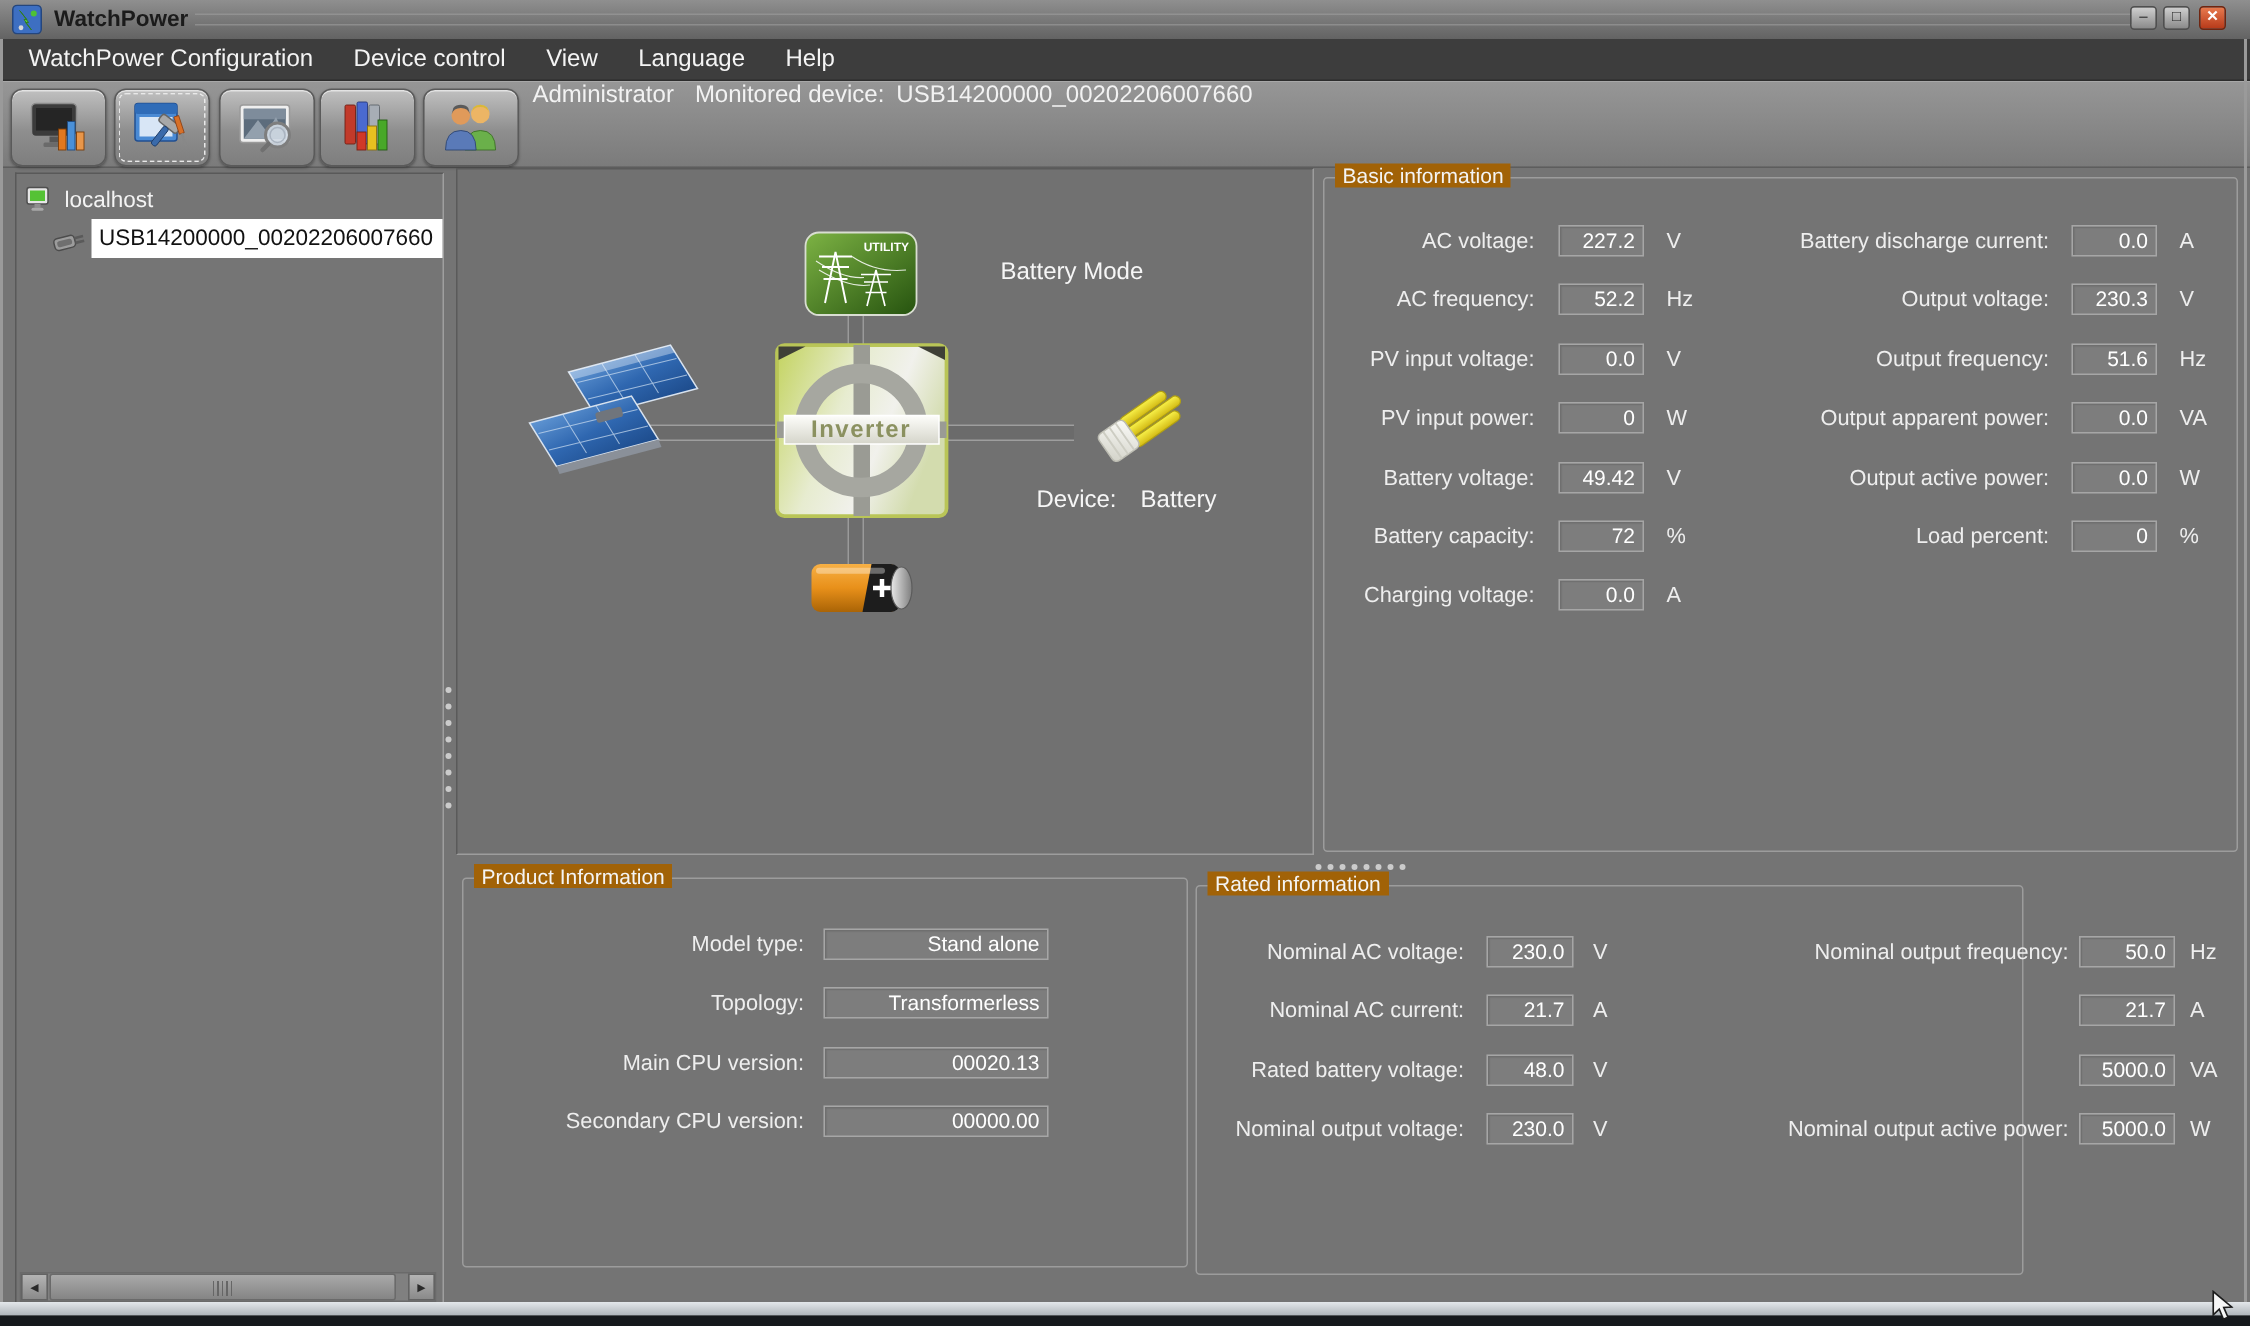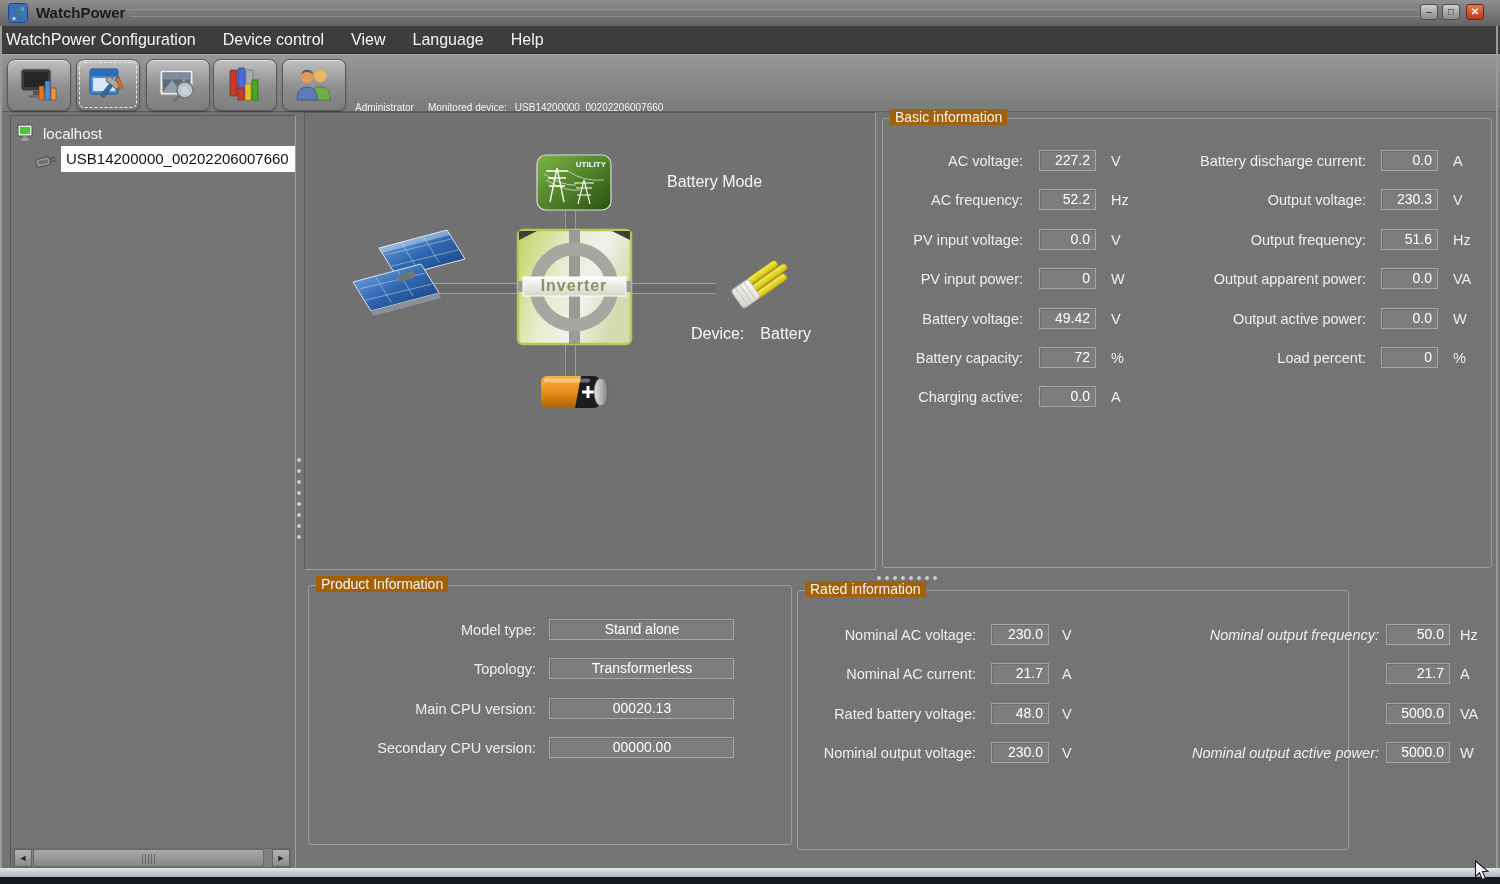--- a/index.html
+++ b/index.html
@@ -10,31 +10,31 @@
     background:linear-gradient(180deg,#8f8f8f,#636363);border-bottom:1px solid #4a4a4a;}
   .app-icon{position:absolute;left:8px;top:3px;width:20px;height:20px;}
   .title-text{position:absolute;left:36px;top:0;line-height:26px;font-size:15px;font-weight:bold;color:#1b1b1b;}
   .title-grooves{position:absolute;left:130px;right:72px;top:9px;height:6px;
     border-top:1px solid #a2a2a2;border-bottom:1px solid #a2a2a2;opacity:.55;}
   .winbtn{position:absolute;top:4px;width:18px;height:16px;border:1px solid #4f4f4f;border-radius:3px;
     background:linear-gradient(#cfcfcf,#8a8a8a);text-align:center;line-height:14px;font-size:10px;color:#222;box-sizing:border-box;}
   .winbtn.close{background:linear-gradient(#e87a4e,#b73a1a);border-color:#6f2510;color:#fff;font-weight:bold;}
   
   .menubar{position:absolute;left:0;top:26px;width:100%;height:28px;background:#3d3d3d;
-    display:flex;align-items:center;box-sizing:border-box;border-bottom:1px solid #2d2d2d;}
+    display:flex;align-items:center;padding-left:13px;box-sizing:border-box;border-bottom:1px solid #2d2d2d;}
   .menu-item{font-size:16px;color:#f4f4f4;margin-right:15px;padding:2px 6px;white-space:nowrap;cursor:default;}
   
   .toolbar{position:absolute;left:0;top:54px;width:100%;height:58px;
     background:linear-gradient(180deg,#969696,#7b7b7b);border-top:1px solid #a8a8a8;border-bottom:1px solid #5d5d5d;box-sizing:border-box;}
   .tbtn{position:absolute;top:4px;width:62px;height:50px;border-radius:8px;border:1px solid #5a5a5a;
     background:linear-gradient(180deg,#c0c0c0,#8e8e8e 55%,#7e7e7e);
     box-shadow:inset 0 1px 0 rgba(255,255,255,.55),0 1px 2px rgba(0,0,0,.35);
     display:flex;align-items:center;justify-content:center;}
   .tbtn.selected{outline:1px dashed #e9e9e9;outline-offset:-4px;}
-  .toolbar-info{position:absolute;left:355px;top:0;height:58px;display:flex;align-items:flex-end;font-size:10px;color:#f2f2f2;}
+  .toolbar-info{position:absolute;left:355px;top:0;height:58px;display:flex;align-items:flex-start;font-size:16px;color:#f2f2f2;}
   .toolbar-info .sep{width:14px;}
   .toolbar-info .gap{width:8px;}
   
   .edge-l{position:absolute;left:0;top:26px;bottom:16px;width:2px;background:#9a9a9a;}
   .edge-r{position:absolute;right:2px;top:26px;bottom:16px;width:2px;background:#9a9a9a;}
   .bottom-light{position:absolute;left:0;bottom:7px;width:100%;height:9px;background:linear-gradient(#e3e7ea,#aeb4ba);}
   .bottom-dark{position:absolute;left:0;bottom:0;width:100%;height:7px;background:#15181c;}
   
   .tree-panel{position:absolute;left:10px;top:115px;width:286px;height:757px;background:#757575;
     border-top:1px solid #595959;border-left:1px solid #595959;border-bottom:1px solid #9f9f9f;border-right:1px solid #9f9f9f;box-sizing:border-box;}
@@ -72,23 +72,23 @@
   .grp-rated{left:797px;top:590px;width:552px;height:260px;}
   
   .brow{position:absolute;left:0;width:100%;height:22px;font-size:14.5px;}
   .brow .lab{position:absolute;top:0;text-align:right;color:#eeeeee;white-space:nowrap;}
   .brow .val{position:absolute;top:-3px;height:21px;line-height:19px;background:#7d7d7d;border:1px solid #a6a6a6;
      color:#fff;font-size:14px;text-align:right;padding-right:5px;box-sizing:border-box;
      box-shadow:inset 1px 1px 1px rgba(0,0,0,.12);}
   .brow .unit{position:absolute;top:0;color:#eeeeee;}
   .bl .lab{left:0;width:140px;}   .bl .val{left:156px;width:57px;}  .bl .unit{left:228px;}
   .br .lab{left:240px;width:243px;}.br .val{left:498px;width:57px;} .br .unit{left:570px;}
-  .pr .lab{left:0;width:227px;}   .pr .val{left:240px;width:185px;text-align:center;padding-left:6px;}
+  .pr .lab{left:0;width:227px;}   .pr .val{left:240px;width:150px;text-align:right;padding-left:6px;}
   .rl .lab{left:0;width:178px;}   .rl .val{left:193px;width:58px;}  .rl .unit{left:264px;}
-  .rr .lab{left:248px;width:333px;font-style:italic;}.rr .val{left:588px;width:64px;} .rr .unit{left:662px;}
+  .rr .lab{left:248px;width:333px;}.rr .val{left:588px;width:64px;} .rr .unit{left:662px;}
   
   .vdots{position:absolute;left:297px;top:458px;width:4px;height:4px;background:#cbcbcb;border-radius:50%;
     box-shadow:0 11px #cbcbcb,0 22px #cbcbcb,0 33px #cbcbcb,0 44px #cbcbcb,0 55px #cbcbcb,0 66px #cbcbcb,0 77px #cbcbcb;}
   .hdots{position:absolute;left:877px;top:576px;width:4px;height:4px;background:#cbcbcb;border-radius:50%;
     box-shadow:8px 0 #cbcbcb,16px 0 #cbcbcb,24px 0 #cbcbcb,32px 0 #cbcbcb,40px 0 #cbcbcb,48px 0 #cbcbcb,56px 0 #cbcbcb;}
   .cursor{position:absolute;left:1474px;top:860px;z-index:50;}
 </style>
 </head>
 <body>
 
@@ -346,21 +346,21 @@
         <span class="lab">Battery voltage:</span>
         <span class="val">49.42</span>
         <span class="unit">V</span>
       </div>
     <div class="brow bl" style="top:231px">
         <span class="lab">Battery capacity:</span>
         <span class="val">72</span>
         <span class="unit">%</span>
       </div>
     <div class="brow bl" style="top:270px">
-        <span class="lab">Charging active:</span>
+        <span class="lab">Charging voltage:</span>
         <span class="val">0.0</span>
         <span class="unit">A</span>
       </div>
 
     <div class="brow br" style="top:34px">
         <span class="lab">Battery discharge current:</span>
         <span class="val">0.0</span>
         <span class="unit">A</span>
       </div>
     <div class="brow br" style="top:73px">

